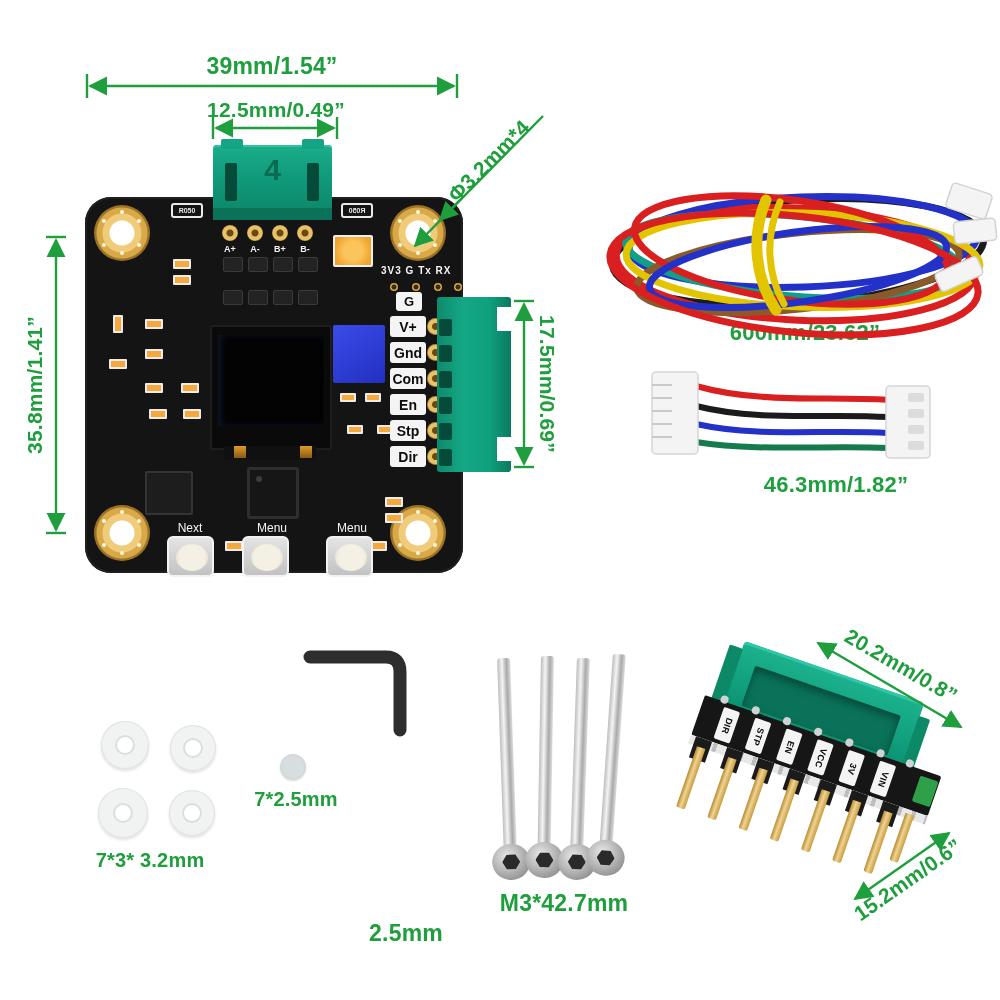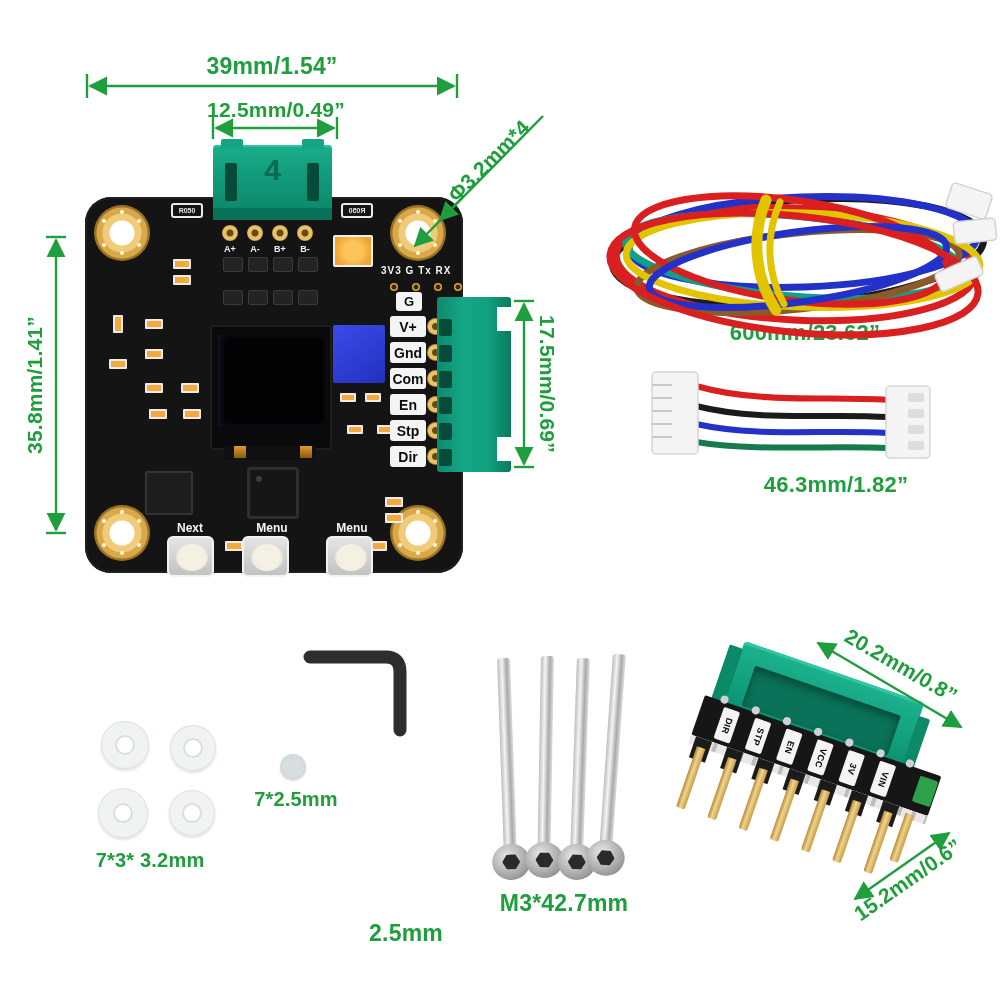--- a/index.html
+++ b/index.html
@@ -56,21 +56,21 @@
   .sidepad { position:absolute; width:17px; height:17px; border-radius:50%;
              background:radial-gradient(circle,#6b4a12 0 3px, #E7C26A 4px 7px, #B98A2E 8px); }
   .sideconn { position:absolute; left:352px; top:100px; width:74px; height:175px;
               background:linear-gradient(90deg,#0D8A6C,#14A786 35%,#0FA07D 70%,#0B7A5F); border-radius:3px; z-index:6; }
   .sideconn .well { position:absolute; left:2px; width:13px; height:17px; background:#064A3A; border-radius:2px; }
   .sideconn .notch { position:absolute; right:-2px; width:16px; height:24px; background:#ffffff; }
   .btnbase { position:absolute; width:47px; height:41px; background:linear-gradient(180deg,#e4e4e4,#c2c2c2);
              border:2px solid #f2f2f2; border-radius:6px; }
   .btncap { position:absolute; left:7px; top:6px; width:32px; height:27px; border-radius:50%;
             background:radial-gradient(circle,#F4F1E4 0 60%, #d8d4c2 100%); }
-  .btnlbl { position:absolute; color:#f4f4f4; font-size:12px; font-weight:700; width:50px; text-align:center; }
+  .btnlbl { position:absolute; color:#f4f4f4; font-size:12px; font-weight:400; width:50px; text-align:center; }
   .upad { position:absolute; width:8px; height:8px; border-radius:50%;
           background:radial-gradient(circle,#3a2a08 0 2px,#D9A848 3px); }
 
   
   .washer { position:absolute; border-radius:50%; background:#F1F3F3; box-shadow:0 2px 3px rgba(0,0,0,.12), inset 0 0 0 1px #dfe3e3; }
   .washer::after { content:""; position:absolute; left:50%; top:50%; transform:translate(-50%,-50%);
                    width:20px; height:20px; border-radius:50%; background:#ffffff; box-shadow:inset 0 0 0 2px #d9dddd; }
   .disc { position:absolute; width:26px; height:26px; border-radius:50%;
           background:radial-gradient(circle,#D8DEDF 0 55%, #BFC7C8 100%); box-shadow:0 1px 2px rgba(0,0,0,.15); }
 

